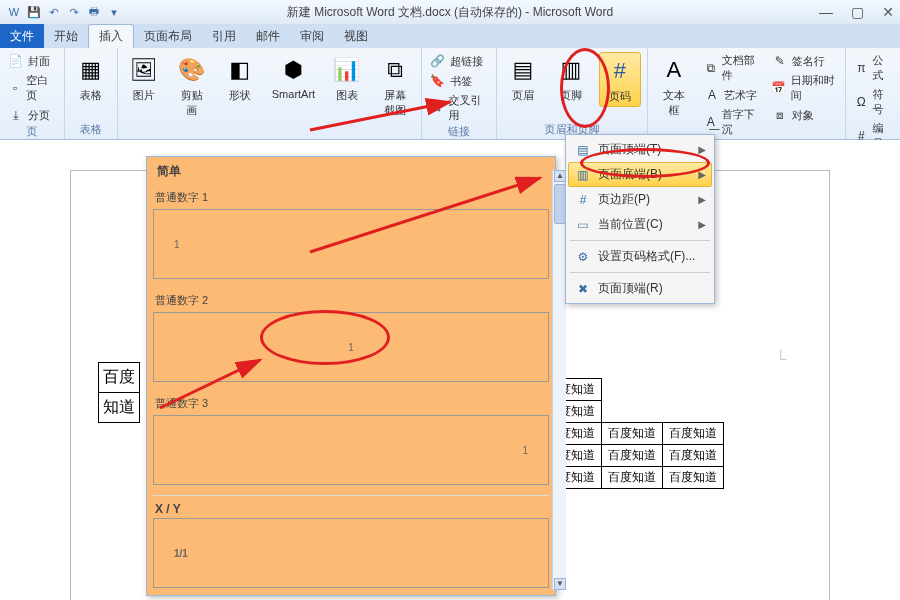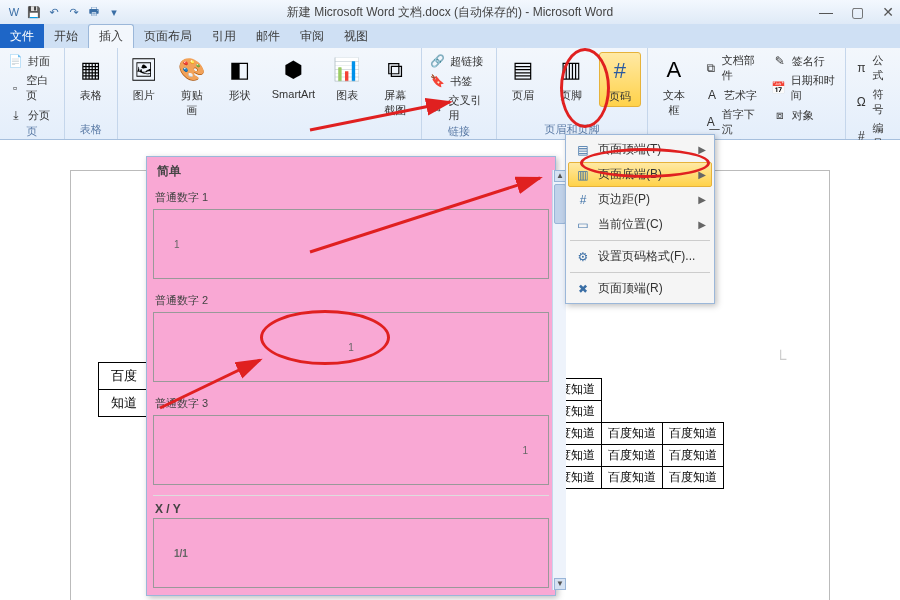--- a/index.html
+++ b/index.html
@@ -25,25 +25,25 @@
 .bigbtn.active { background: linear-gradient(#ffe9a4,#ffd24a); border:1px solid #e6b23a; }
 .bigicon { width: 32px; height: 32px; display:flex; align-items:center; justify-content:center; font-size: 22px; }
 .bigbtn .lbl { font-size: 11px; color: #333; margin-top: 2px; text-align:center;}
 .smallbtn-col { display: flex; flex-direction: column; gap: 2px; font-size: 11px; color: #333; }
 .smallbtn { display: flex; align-items: center; gap: 4px; padding: 1px 2px; cursor:pointer;}
 .smallbtn .sicon { width: 16px; height: 16px; display:inline-flex; align-items:center; justify-content:center; font-size:12px;}
 
 .docarea { position: absolute; top: 140px; left: 0; right: 0; bottom: 0; background: #fff; overflow:hidden;}
 .page-shadow { position: absolute; top: 30px; left: 70px; width: 760px; height: 450px; background: #fff; border: 1px solid #bbb; }
 .side-table { position:absolute; left: 98px; top:222px; border-collapse: collapse; }
-.side-table td { border: 1px solid #000; padding: 4px 12px; font-size: 13px; }
+.side-table td { border: 1px solid #000; padding: 4px 4px; font-size: 16px; }
 .right-table { position:absolute; left: 540px; top: 238px; border-collapse: collapse; }
 .right-table td { border: 1px solid #000; padding: 2px 6px; font-size: 12px; white-space: nowrap;}
 
-.gallery { position: absolute; left: 146px; top: 156px; width: 410px; height: 440px; background: #f9a8d4; border: 1px solid #9bb7d9; box-shadow: 2px 2px 6px rgba(0,0,0,.25); display:flex; flex-direction:column; z-index: 20;}
+.gallery { position: absolute; left: 146px; top: 156px; width: 410px; height: 440px; background: #fdba74; border: 1px solid #9bb7d9; box-shadow: 2px 2px 6px rgba(0,0,0,.25); display:flex; flex-direction:column; z-index: 20;}
 .gallery-header { padding: 6px 10px; font-size: 12px; font-weight: bold; color: #444; }
 .gallery-body { overflow-y: auto; flex: 1; padding: 0 6px 6px 6px; }
 .gallery-item-label { font-size: 11px; padding: 4px 2px; color: #444;}
 .gallery-item-preview { border: 1px solid #999; height: 70px; margin-bottom: 10px; position: relative; display:flex; align-items:center; justify-content:center; font-size:10px; color:#666;}
 .gallery-sep { font-size:12px; font-weight:bold; padding: 6px 2px 2px 2px; color:#444; border-top:1px solid #ddd; margin-top:4px;}
 
 .context-menu { position: absolute; left: 565px; top: 134px; width: 150px; background: #f5f5f5; border: 1px solid #9bb7d9; box-shadow: 2px 2px 6px rgba(0,0,0,.25); z-index: 30; padding: 2px;}
 .context-menu .mitem { display: flex; align-items: center; padding: 4px 6px; font-size: 12px; color: #333; cursor:pointer;}
 .context-menu .mitem.hl { background: linear-gradient(#ffe9a4,#ffd24a); border:1px solid #e6b23a; border-radius:2px; padding: 3px 5px;}
 .context-menu .micon { width:18px; height:16px; margin-right:6px; display:inline-flex; align-items:center; justify-content:center; font-size:12px; color:#3a6ea5;}

